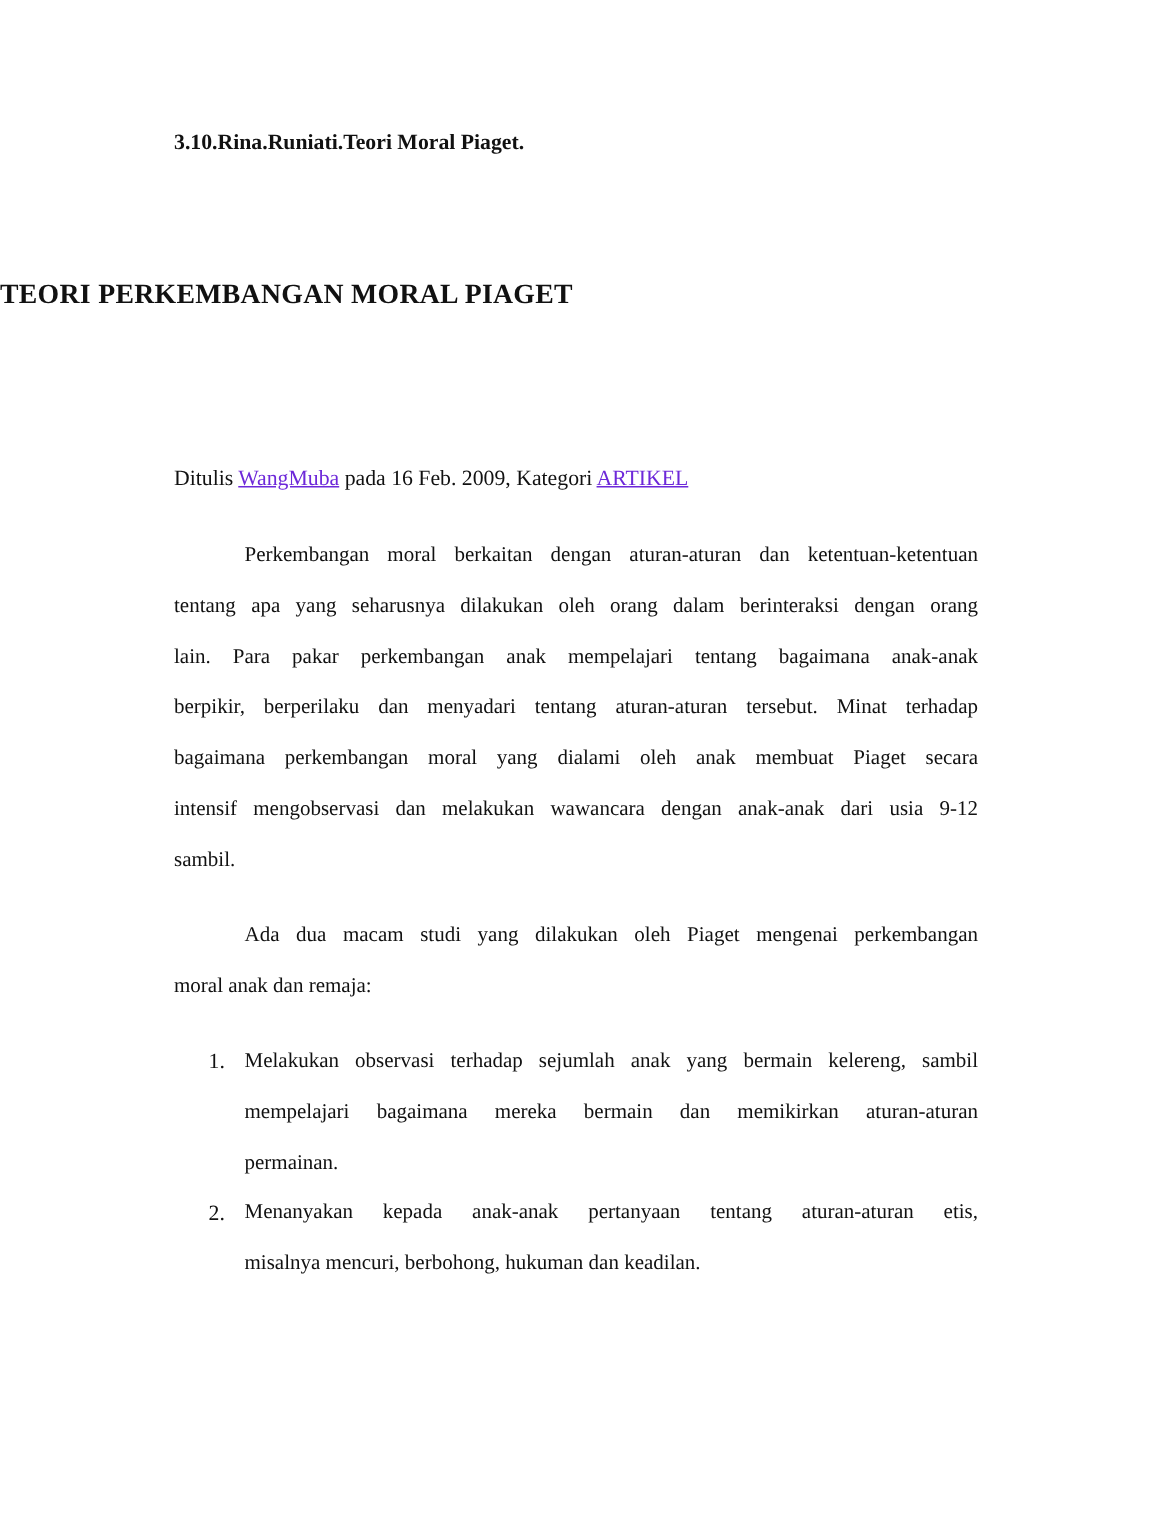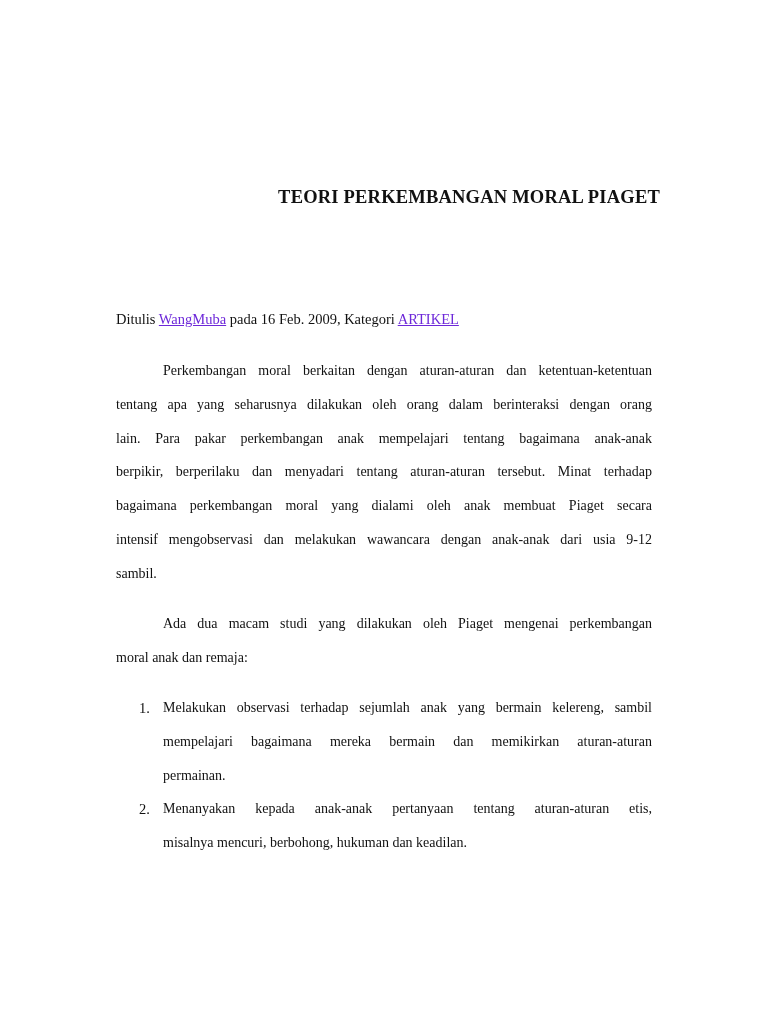--- a/index.html
+++ b/index.html
@@ -27,21 +27,21 @@
     top: 87px;
     font-size: 14.5px;
     font-weight: bold;
     white-space: nowrap;
   }
   .title {
     position: absolute;
     left: 0;
     width: 660px;
     top: 187px;
-    text-align: right;
+    text-align: left;
     font-size: 18.5px;
     font-weight: bold;
     letter-spacing: 0.2px;
   }
   .byline {
     position: absolute;
     left: 116px;
     top: 311px;
     font-size: 14.5px;
     white-space: nowrap;
@@ -77,20 +77,21 @@
   .line.list {
     left: 163px;
     width: 489px;
   }
 </style>
 </head>
 <body>
 
 <div class="page">
 
+  <div class="header-line">3.10.Rina.Runiati.Teori Moral Piaget.</div>
 
   <div class="title">TEORI PERKEMBANGAN MORAL PIAGET</div>
 
   <div class="byline"><span>Ditulis </span><a>WangMuba</a><span> pada 16 Feb. 2009, Kategori </span><a>ARTIKEL</a></div>
 
   <div>
     <div class="line indent" style="top:362px">Perkembangan moral berkaitan dengan aturan-aturan dan ketentuan-ketentuan</div>
     <div class="line" style="top:396px">tentang apa yang seharusnya dilakukan oleh orang dalam berinteraksi dengan orang</div>
     <div class="line" style="top:430px">lain. Para pakar perkembangan anak mempelajari tentang bagaimana anak-anak</div>
     <div class="line" style="top:463px">berpikir, berperilaku dan menyadari tentang aturan-aturan tersebut. Minat terhadap</div>

